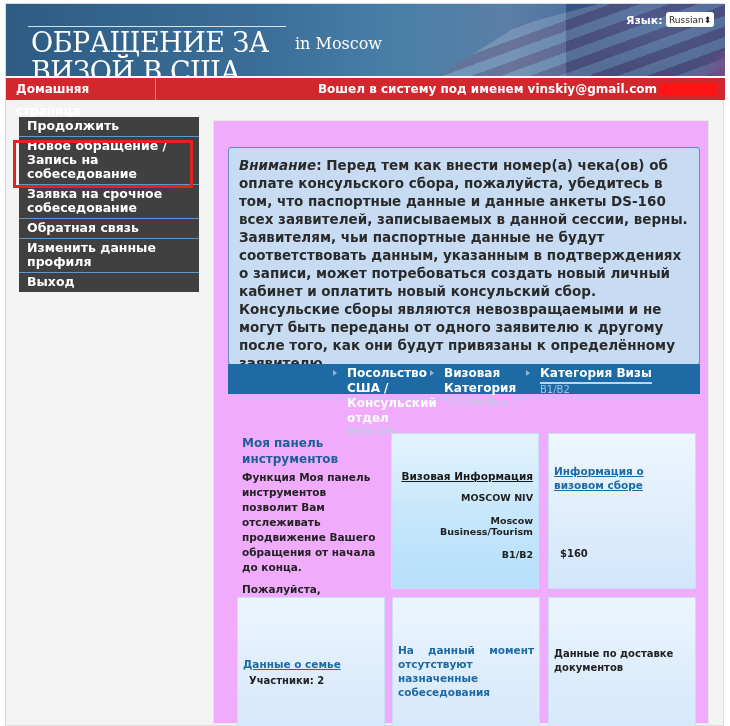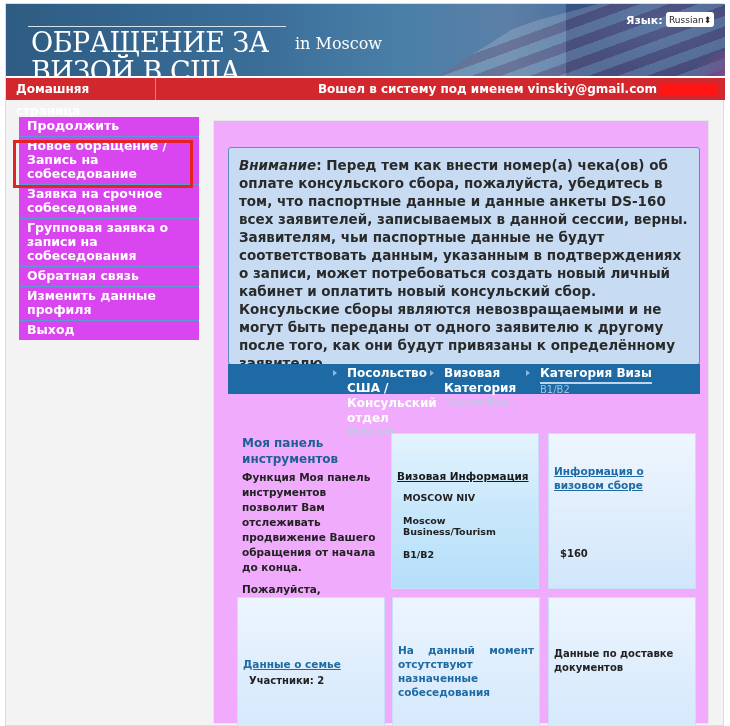--- a/index.html
+++ b/index.html
@@ -28,21 +28,21 @@
       border-radius: 3px; font-size: 9px; color: #222; padding: 1px 3px; display: flex; justify-content: space-between; align-items: center; }
 
     
     .navbar { position: absolute; left: 0; top: 72px; width: 719px; height: 24px; background: #d3272e; border-top: 2px solid #ffffff; }
     .navbar .home { position: absolute; left: 0; top: 0; height: 22px; width: 150px; padding-left: 10px; line-height: 22px;
       font-size: 12px; font-weight: bold; color: #ffffff; border-right: 1px solid #e77a7e; }
     .navbar .login { position: absolute; right: 68px; top: 0; line-height: 22px; font-size: 12px; font-weight: bold; color: #ffffff; }
     .navbar .redacted { position: absolute; right: 8px; top: 5px; width: 58px; height: 13px; background: #ff1414; }
 
     
-    .sidebar { position: absolute; left: 19px; top: 117px; width: 180px; background: #d946ef; }
+    .sidebar { position: absolute; left: 19px; top: 117px; width: 180px; background: #404040; }
     .side-item { display: block; padding: 2px 8px 3px 8px; font-size: 12.5px; font-weight: bold; color: #ffffff; line-height: 14px;
       border-bottom: 1px solid #5a9ad2; cursor: pointer; }
     .side-item:last-child { border-bottom: none; }
     .highlight-box { position: absolute; left: 13px; top: 140px; width: 180px; height: 48px; border: 3px solid #e32222; pointer-events: none; }
 
     
     .main { position: absolute; left: 207px; top: 116px; width: 496px; height: 604px; background: #f0abfc; border: 1px solid #e6e6e6; }
     .notice { position: absolute; left: 14px; top: 26px; width: 472px; height: 218px; background: #c7dcf3;
       border: 1px solid #5c8dbf; border-radius: 3px; padding: 8px 10px; font-size: 13.5px; font-weight: bold; line-height: 18px; color: #2a2a2a; }
     .notice em { font-style: italic; }
@@ -57,21 +57,21 @@
     .step .overflow { color: #ffffff; font-size: 12px; font-weight: bold; line-height: 15px; }
     .step .overflow-sub { font-size: 10px; color: #b9cde0; line-height: 12px; }
 
     
     .dash-title { position: absolute; left: 28px; top: 314px; width: 100px; font-size: 12px; font-weight: bold; color: #1d5f96; line-height: 16px; }
     .dash-text { position: absolute; left: 28px; top: 349px; width: 140px; font-size: 10.5px; font-weight: bold; color: #222; line-height: 15px; }
     .dash-text p { margin-bottom: 7px; }
 
     .card { position: absolute; width: 148px; border: 1px solid #c8e0f5; padding: 0 5px; font-size: 10px; font-weight: bold;
       display: flex; flex-direction: column; justify-content: center; }
-    .card.c1 { left: 177px; top: 312px; height: 156px; background: linear-gradient(180deg, #e3f3fd 0%, #c8e7fb 50%, #b5dffa 100%); justify-content: flex-start; padding-top: 36px; }
+    .card.c1 { left: 177px; top: 312px; height: 156px; background: linear-gradient(180deg, #e3f3fd 0%, #c8e7fb 50%, #b5dffa 100%); justify-content: flex-start; padding-top: 36px; text-align: right; }
     .card.c2 { left: 334px; top: 312px; height: 156px; background: linear-gradient(180deg, #eef6fe 0%, #e0eefc 50%, #d2e6fb 100%); gap: 44px; }
     .card.c3 { left: 23px; top: 476px; height: 148px; background: linear-gradient(180deg, #ecf5fe 0%, #dcecfc 60%, #d3e7fb 100%); }
     .card.c4 { left: 178px; top: 476px; height: 148px; background: linear-gradient(180deg, #ecf5fe 0%, #dcecfc 60%, #d3e7fb 100%); }
     .card.c5 { left: 334px; top: 476px; height: 148px; background: linear-gradient(180deg, #ecf5fe 0%, #dcecfc 60%, #d3e7fb 100%); }
 
     .card .heading-dark { color: #1a1a1a; text-decoration: underline; font-size: 10.5px; margin-bottom: 10px; }
     .card .link { color: #1d6aa5; text-decoration: underline; font-size: 10.5px; margin-bottom: 6px; line-height: 14px; }
     .card .line { color: #222; font-size: 9.5px; margin: 0 0 12px 6px; }
     .card .value { color: #222; font-size: 10px; margin-left: 6px; margin-top: 6px; }
     .card .blue-text { color: #1d6aa5; font-size: 10.5px; text-align: justify; text-align-last: left; line-height: 14px; }
@@ -157,18 +157,17 @@
     <div class="card c5">
       <div class="plain">Данные по доставке документов</div>
     </div>
   </div>
 </div>
 
 <div class="sidebar">
   <div class="side-item">Продолжить</div>
   <div class="side-item">Новое обращение / Запись на собеседование</div>
   <div class="side-item">Заявка на срочное собеседование</div>
-  <div class="side-item">Групповая заявка о записи на собеседования</div>
   <div class="side-item">Обратная связь</div>
   <div class="side-item">Изменить данные профиля</div>
   <div class="side-item">Выход</div>
 </div>
 <div class="highlight-box"></div>
 
 </body></html>

